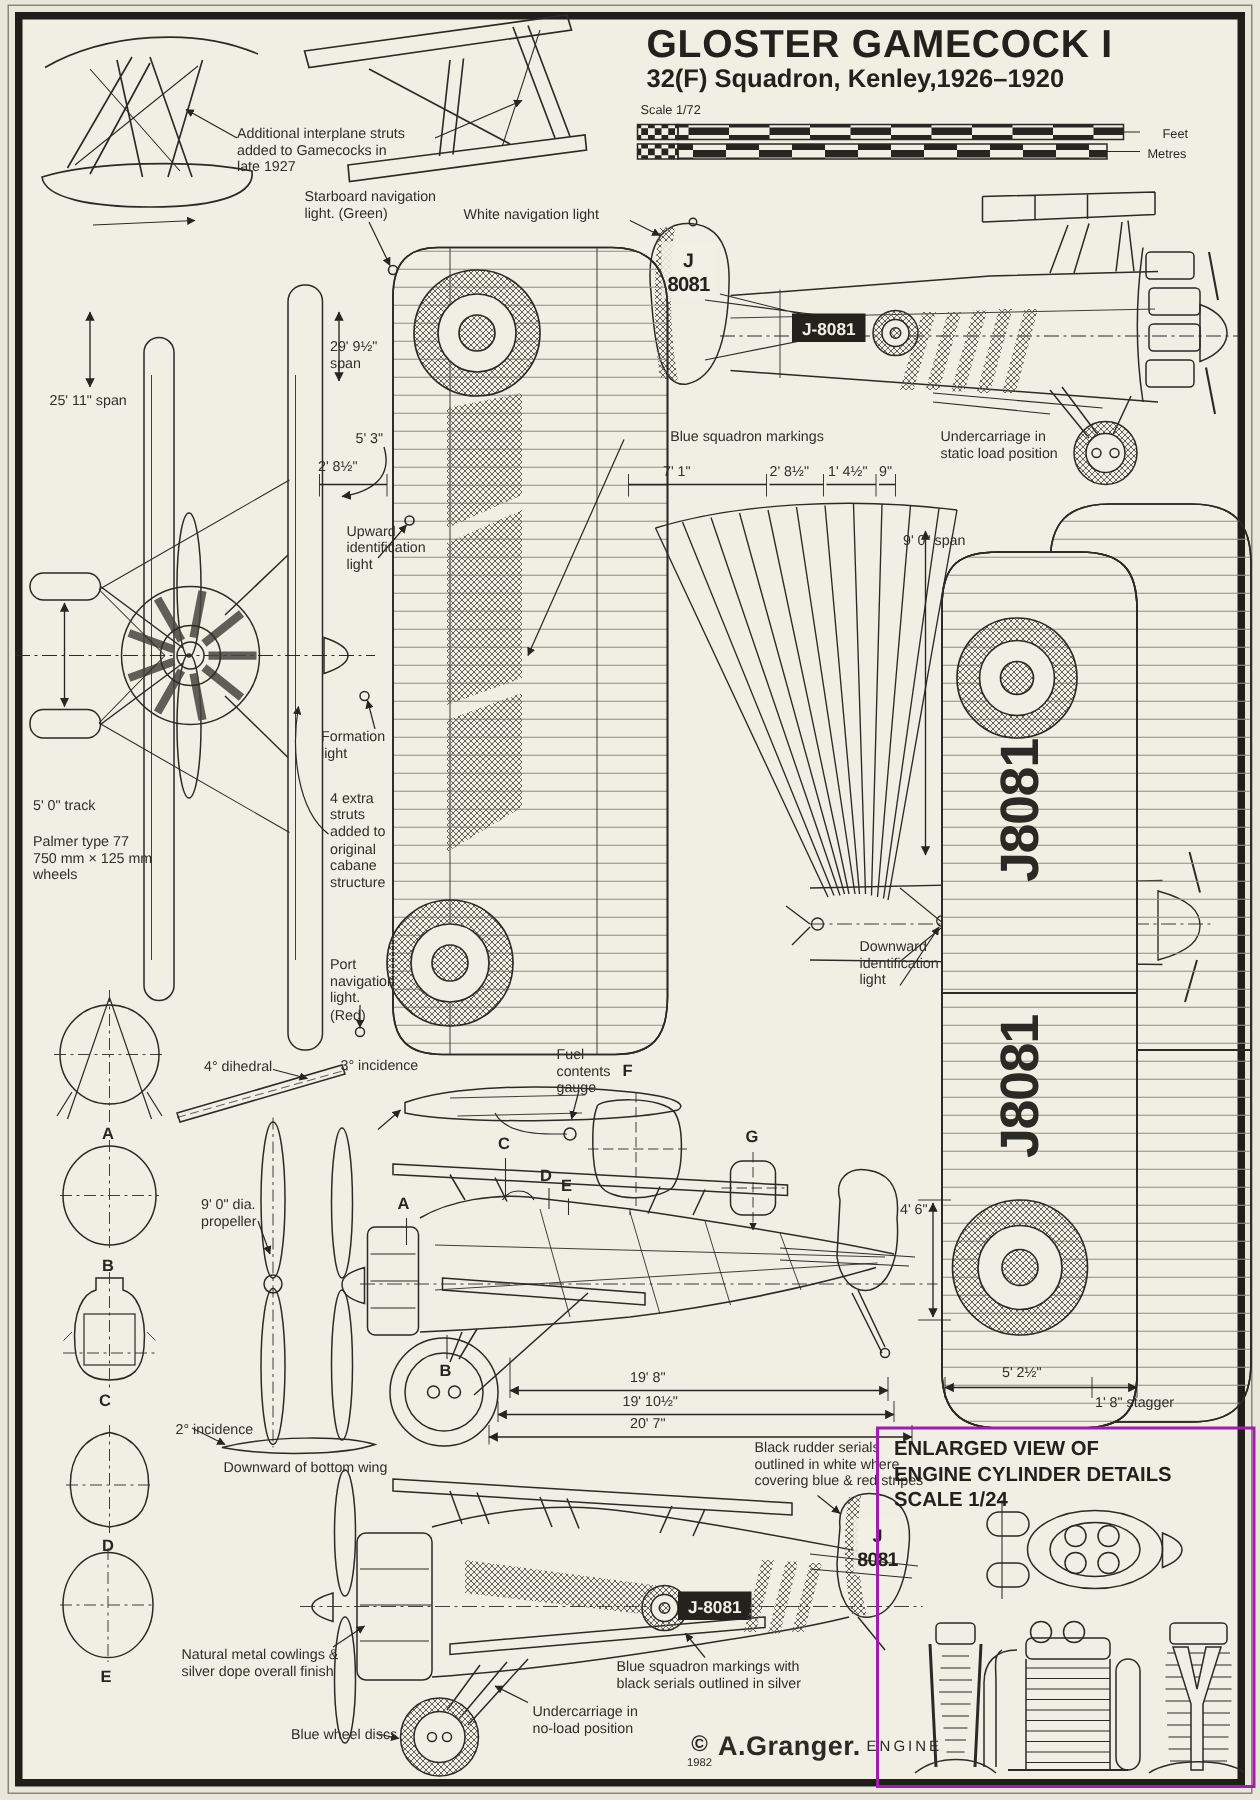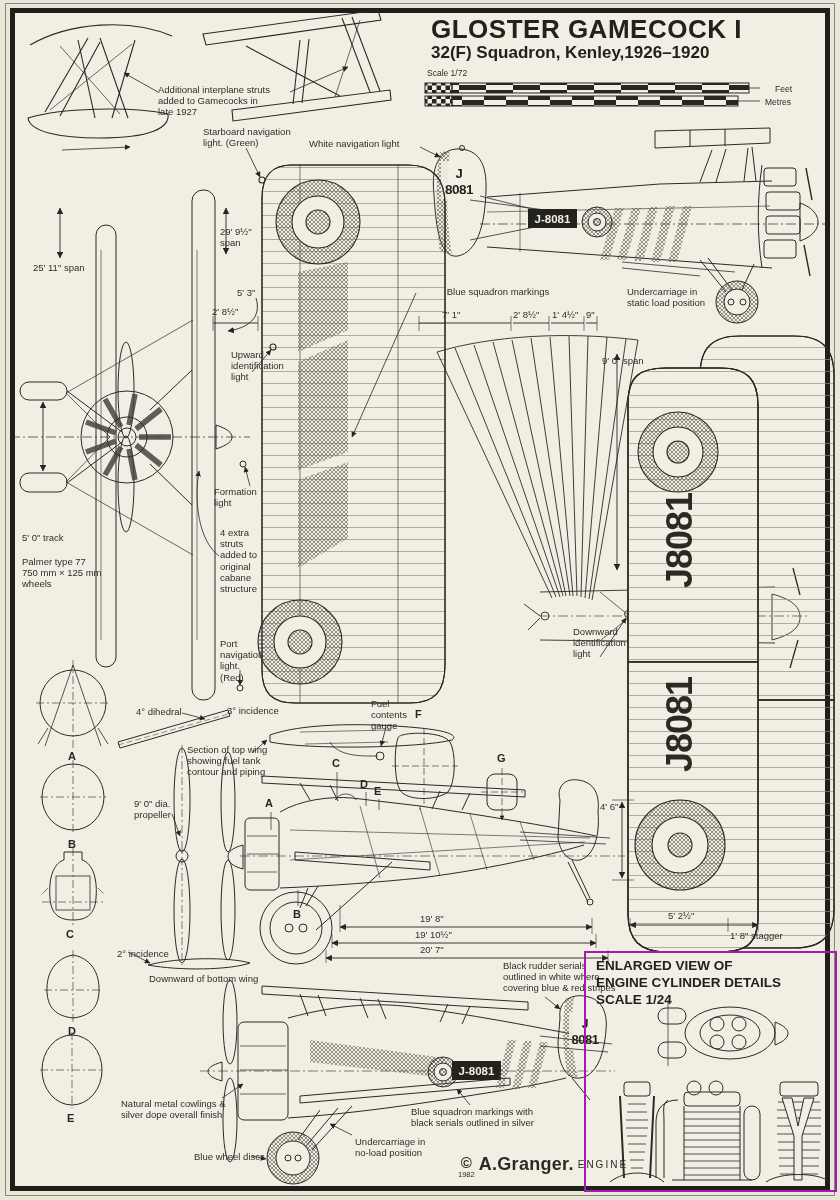--- a/index.html
+++ b/index.html
@@ -418,23 +418,20 @@
 light.
 (Red)</div>
   <div class="label" style="left:573px;top:626px;width:92px;">Downward
 identification
 light</div>
   <div class="label dim" style="left:136px;top:706px;">4° dihedral</div>
   <div class="label dim" style="left:227px;top:705px;">3° incidence</div>
   <div class="label" style="left:371px;top:698px;width:60px;">Fuel
 contents
 gauge</div>
-  <div class="label" style="left:187px;top:744px;width:122px;">Section of top wing
-showing fuel tank
-contour and piping</div>
   <div class="label" style="left:134px;top:798px;width:70px;">9' 0" dia.
 propeller</div>
   <div class="label dim" style="left:420px;top:913px;">19' 8"</div>
   <div class="label dim" style="left:415px;top:929px;">19' 10½"</div>
   <div class="label dim" style="left:420px;top:944px;">20' 7"</div>
   <div class="label dim" style="left:117px;top:948px;">2° incidence</div>
   <div class="label" style="left:149px;top:973px;width:150px;">Downward of bottom wing</div>
   <div class="label" style="left:503px;top:960px;width:142px;">Black rudder serials
 outlined in white where
 covering blue &amp; red stripes</div>

